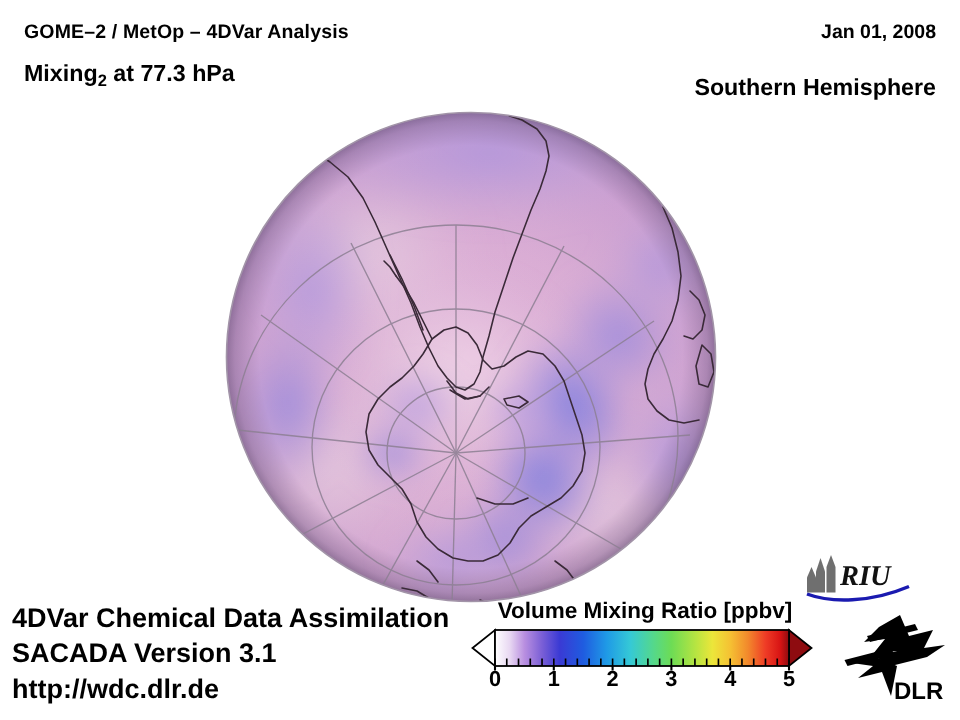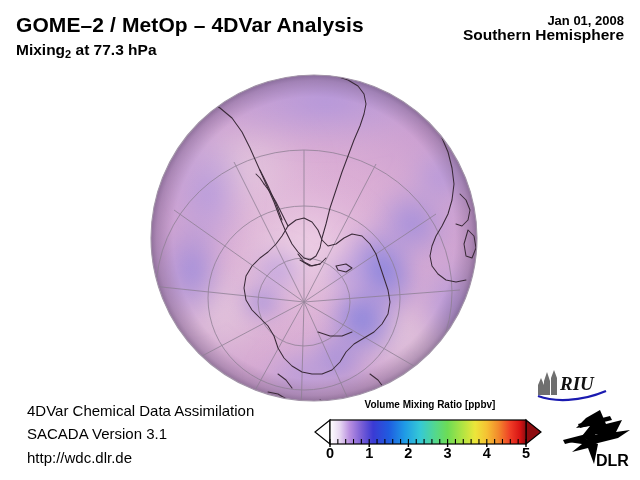--- a/index.html
+++ b/index.html
@@ -2,38 +2,38 @@
 <html><head>
 <meta charset="utf-8">
 <style>
   html,body{margin:0;padding:0;background:#fff;}
   body{width:640px;height:480px;position:relative;overflow:hidden;
        font-family:"Liberation Sans",sans-serif;color:#000;
        -webkit-font-smoothing:antialiased;}
   .abs{position:absolute;}
 
   
-  #hdr-left-1{left:16px;top:13px;font-size:21px;font-weight:bold;letter-spacing:.1px;white-space:nowrap;}
+  #hdr-left-1{left:16px;top:13px;font-size:13px;font-weight:bold;letter-spacing:.1px;white-space:nowrap;}
   #hdr-left-2{left:16px;top:41px;font-size:15.5px;font-weight:bold;white-space:nowrap;}
   #hdr-left-2 sub{font-size:11px;vertical-align:-3px;font-weight:bold;}
   #hdr-right-1{right:16px;top:13px;font-size:13px;font-weight:bold;white-space:nowrap;}
-  #hdr-right-2{right:16px;top:26px;font-size:15.5px;font-weight:bold;white-space:nowrap;}
+  #hdr-right-2{right:16px;top:50px;font-size:15.5px;font-weight:bold;white-space:nowrap;}
 
   
   #globe-wrap{left:150px;top:74px;width:328px;height:328px;}
   #globe-svg{display:block;width:328px;height:328px;}
 
   
-  .foot{left:27px;font-size:15px;font-weight:normal;white-space:nowrap;}
+  .foot{left:8px;font-size:18px;font-weight:bold;white-space:nowrap;}
   #foot-1{top:402px;}
   #foot-2{top:425px;}
   #foot-3{top:449px;text-align:right;}
 
   
-  #cb-title{left:310px;top:399px;width:240px;text-align:center;font-size:10px;font-weight:bold;white-space:nowrap;}
+  #cb-title{left:310px;top:399px;width:240px;text-align:center;font-size:15px;font-weight:bold;white-space:nowrap;}
   #cb-wrap{left:312px;top:419px;width:232px;height:28px;}
   #cb-svg{display:block;}
   #cb-labels{left:312px;top:445px;width:232px;height:22px;}
   .cb-lab{position:absolute;top:0;font-size:14.5px;font-weight:bold;transform:translateX(-50%);}
 
   
   #riu-logo{left:536px;top:369px;width:80px;height:34px;}
   #dlr-logo{left:560px;top:408px;width:76px;height:62px;}
   svg{overflow:visible;}
 </style>

